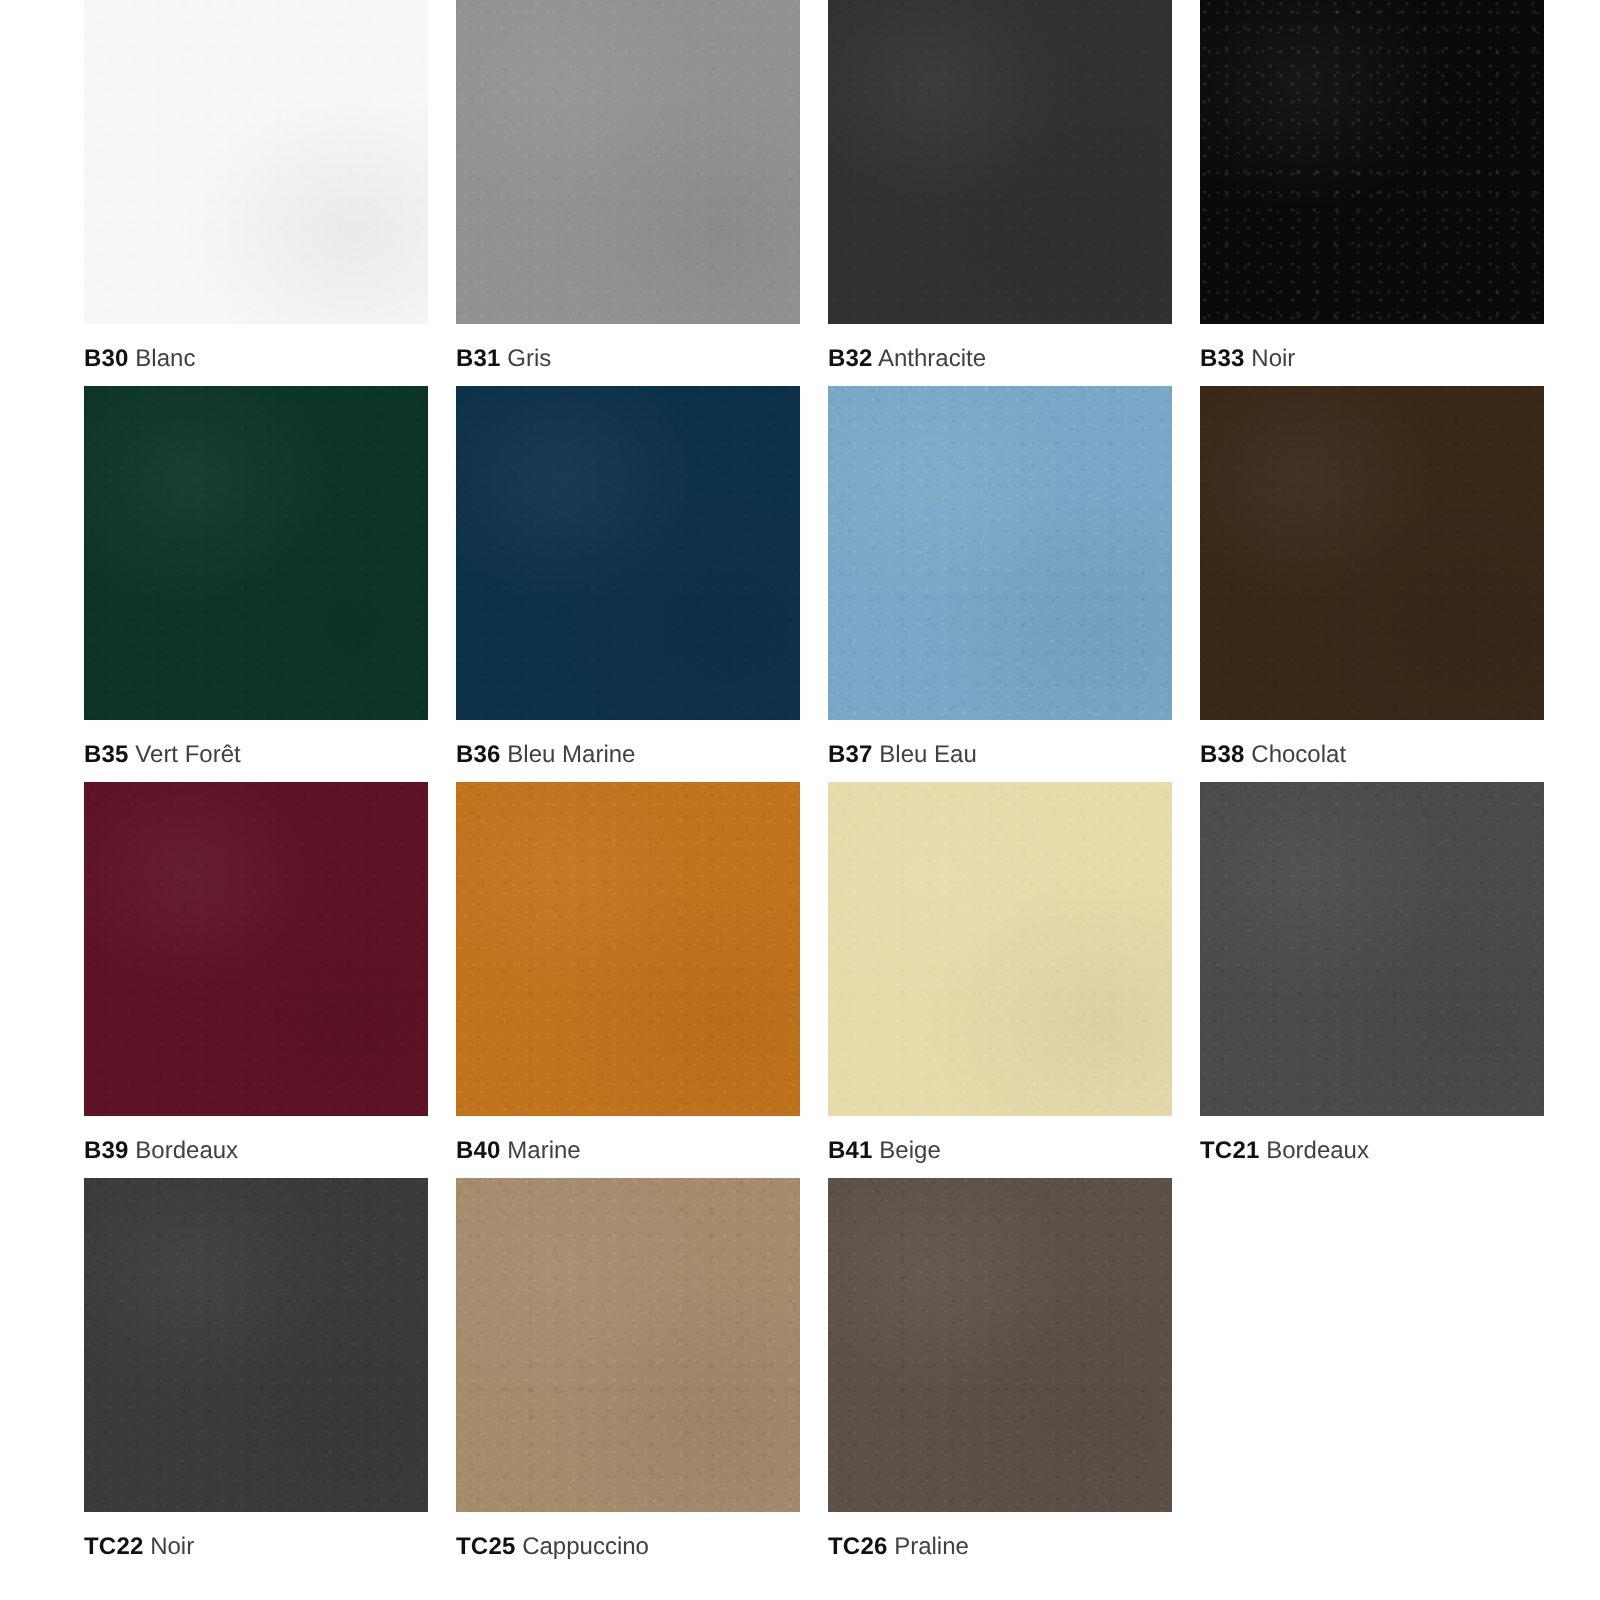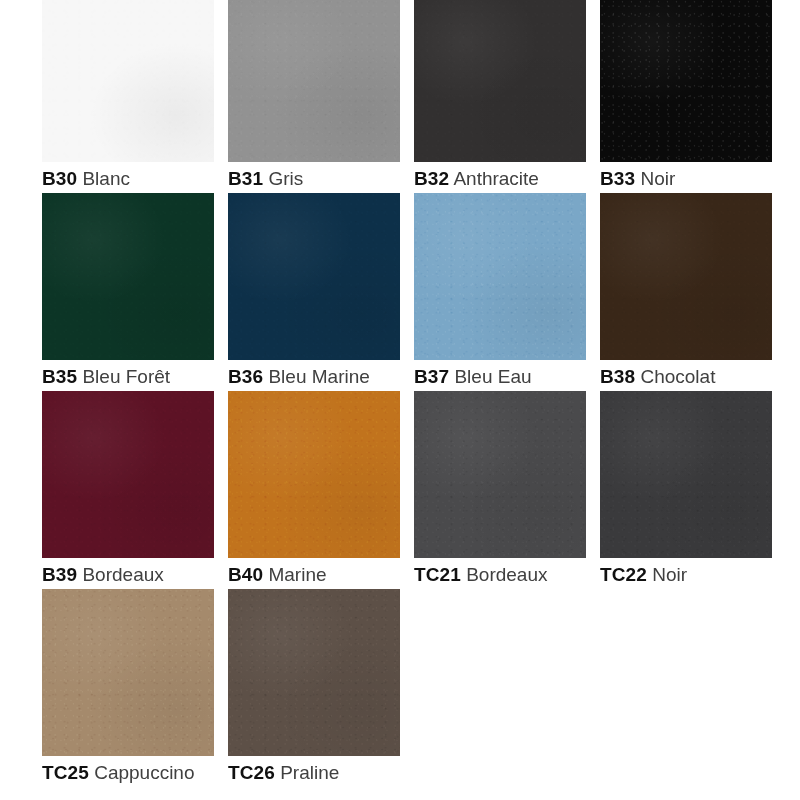--- a/index.html
+++ b/index.html
@@ -71,21 +71,21 @@
     background-image:
       radial-gradient(ellipse 60% 55% at 30% 28%, rgba(255,255,255,0.05) 0%, rgba(255,255,255,0) 70%),
       radial-gradient(ellipse 70% 60% at 78% 72%, rgba(0,0,0,0.05) 0%, rgba(0,0,0,0) 72%);
   }
 
   .swatch-label {
     position: absolute;
     left: 0;
     top: 175px;
     width: 180px;
-    font-size: 19px;
+    font-size: 12px;
     line-height: 18px;
     white-space: nowrap;
     color: #3f3f3f;
   }
   .swatch-code {
     font-weight: 700;
     color: #111111;
     letter-spacing: 0.1px;
   }
   .swatch-name {
@@ -124,21 +124,21 @@
           <div class="grain-soft"></div>
           <div class="grain" style="opacity: 1; mix-blend-mode: screen;"></div>
         </div>
         <div class="swatch-label"><span class="swatch-code">B33</span> <span class="swatch-name">Noir</span></div>
       </div>
       <div class="swatch-cell">
         <div class="swatch-chip" style="background-color: rgb(12, 53, 38);">
           <div class="grain-soft"></div>
           <div class="grain" style="opacity: 0.35;"></div>
         </div>
-        <div class="swatch-label"><span class="swatch-code">B35</span> <span class="swatch-name">Bleu Forêt</span></div>
+        <div class="swatch-label"><span class="swatch-code">B35</span> <span class="swatch-name">Vert Forêt</span></div>
       </div>
       <div class="swatch-cell">
         <div class="swatch-chip" style="background-color: rgb(13, 48, 73);">
           <div class="grain-soft"></div>
           <div class="grain" style="opacity: 0.35;"></div>
         </div>
         <div class="swatch-label"><span class="swatch-code">B36</span> <span class="swatch-name">Bleu Marine</span></div>
       </div>
       <div class="swatch-cell">
         <div class="swatch-chip" style="background-color: rgb(122, 167, 199);">
@@ -160,20 +160,27 @@
           <div class="grain" style="opacity: 0.35;"></div>
         </div>
         <div class="swatch-label"><span class="swatch-code">B39</span> <span class="swatch-name">Bordeaux</span></div>
       </div>
       <div class="swatch-cell">
         <div class="swatch-chip" style="background-color: rgb(193, 115, 29);">
           <div class="grain-soft"></div>
           <div class="grain" style="opacity: 0.8;"></div>
         </div>
         <div class="swatch-label"><span class="swatch-code">B40</span> <span class="swatch-name">Marine</span></div>
+      </div>
+      <div class="swatch-cell">
+        <div class="swatch-chip" style="background-color: rgb(230, 219, 171);">
+          <div class="grain-soft"></div>
+          <div class="grain" style="opacity: 0.8;"></div>
+        </div>
+        <div class="swatch-label"><span class="swatch-code">B41</span> <span class="swatch-name">Beige</span></div>
       </div>
       <div class="swatch-cell">
         <div class="swatch-chip" style="background-color: rgb(74, 74, 76);">
           <div class="grain-soft"></div>
           <div class="grain" style="opacity: 0.8;"></div>
         </div>
         <div class="swatch-label"><span class="swatch-code">TC21</span> <span class="swatch-name">Bordeaux</span></div>
       </div>
       <div class="swatch-cell">
         <div class="swatch-chip" style="background-color: rgb(58, 58, 60);">

